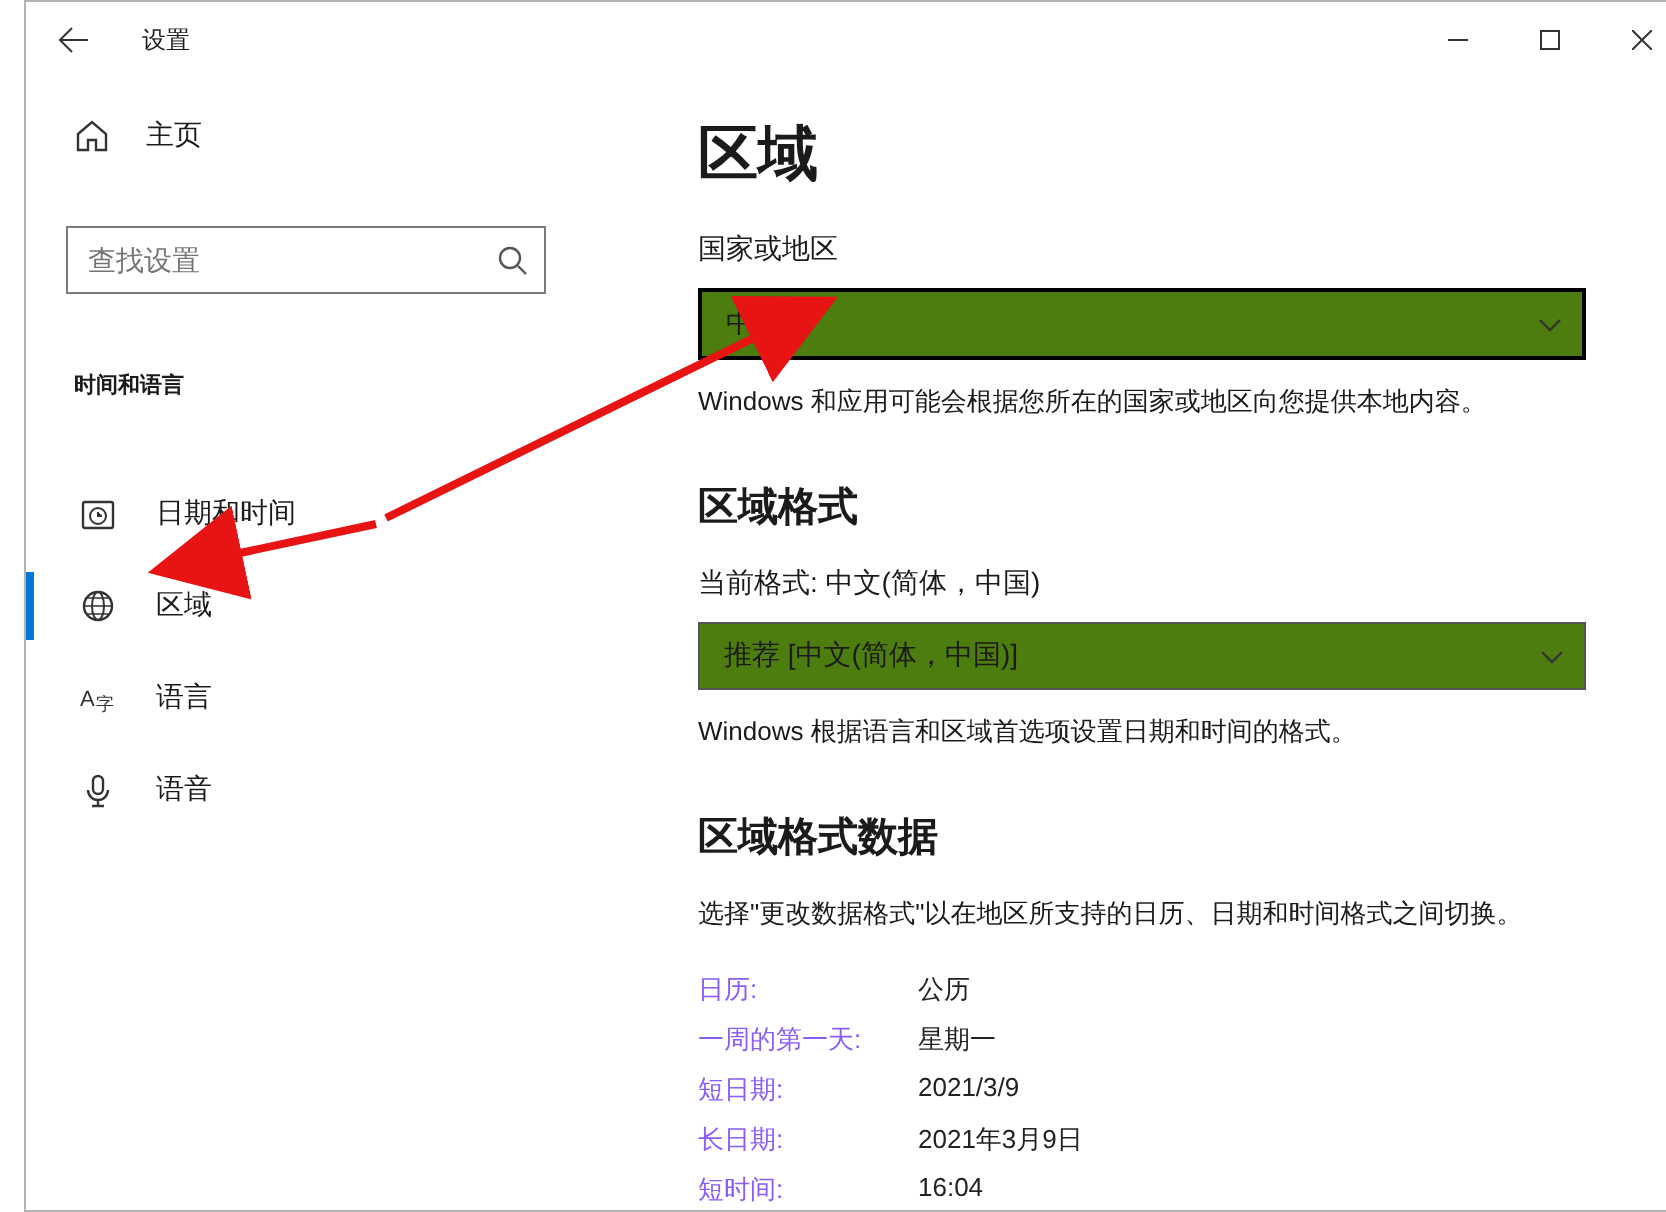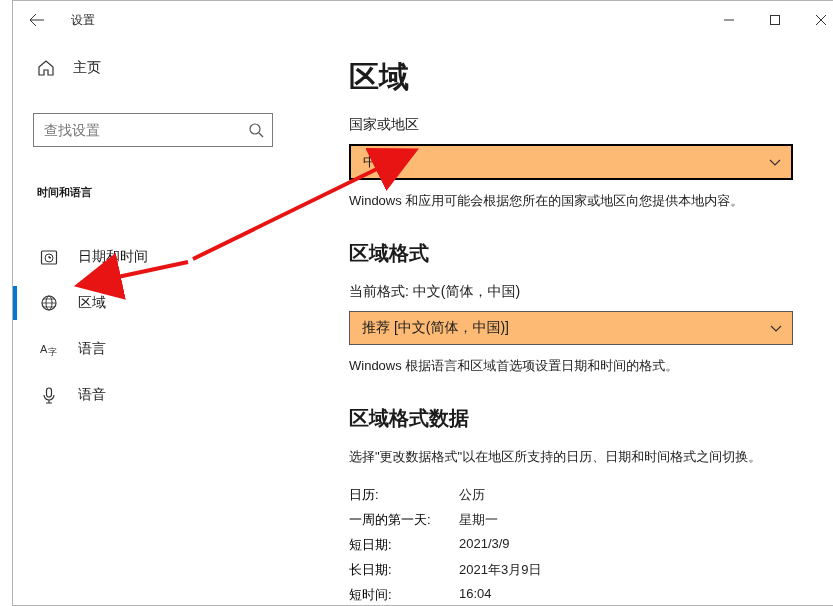--- a/index.html
+++ b/index.html
@@ -170,21 +170,21 @@
   .dropdown {
     width: 444px;
     height: 34px;
     border: 1px solid #555;
     display: flex;
     align-items: center;
     justify-content: space-between;
     padding: 0 10px 0 12px;
     box-sizing: border-box;
     cursor: pointer;
-    background: #fdba74;
+    background: #4d7c0f;
   }
   .dropdown.active {
     border: 2px solid #000;
     height: 36px;
   }
   .helper {
     font-size: 13px;
     margin-top: 12px;
     color: #1b1b1b;
   }
@@ -193,21 +193,21 @@
     font-weight: 600;
     margin: 30px 0 16px 0;
   }
   .data-table {
     display: grid;
     grid-template-columns: 110px 1fr;
     row-gap: 7px;
     font-size: 13px;
     color: #1b1b1b;
   }
-  .data-table .k { color: #000000; }
+  .data-table .k { color: #8b5cf6; }
   .data-table .v { color: #222; }
   svg { display: block; }
   
   .arrow-overlay {
     position: absolute;
     top: 0;
     left: 0;
     width: 833px;
     height: 606px;
     pointer-events: none;

